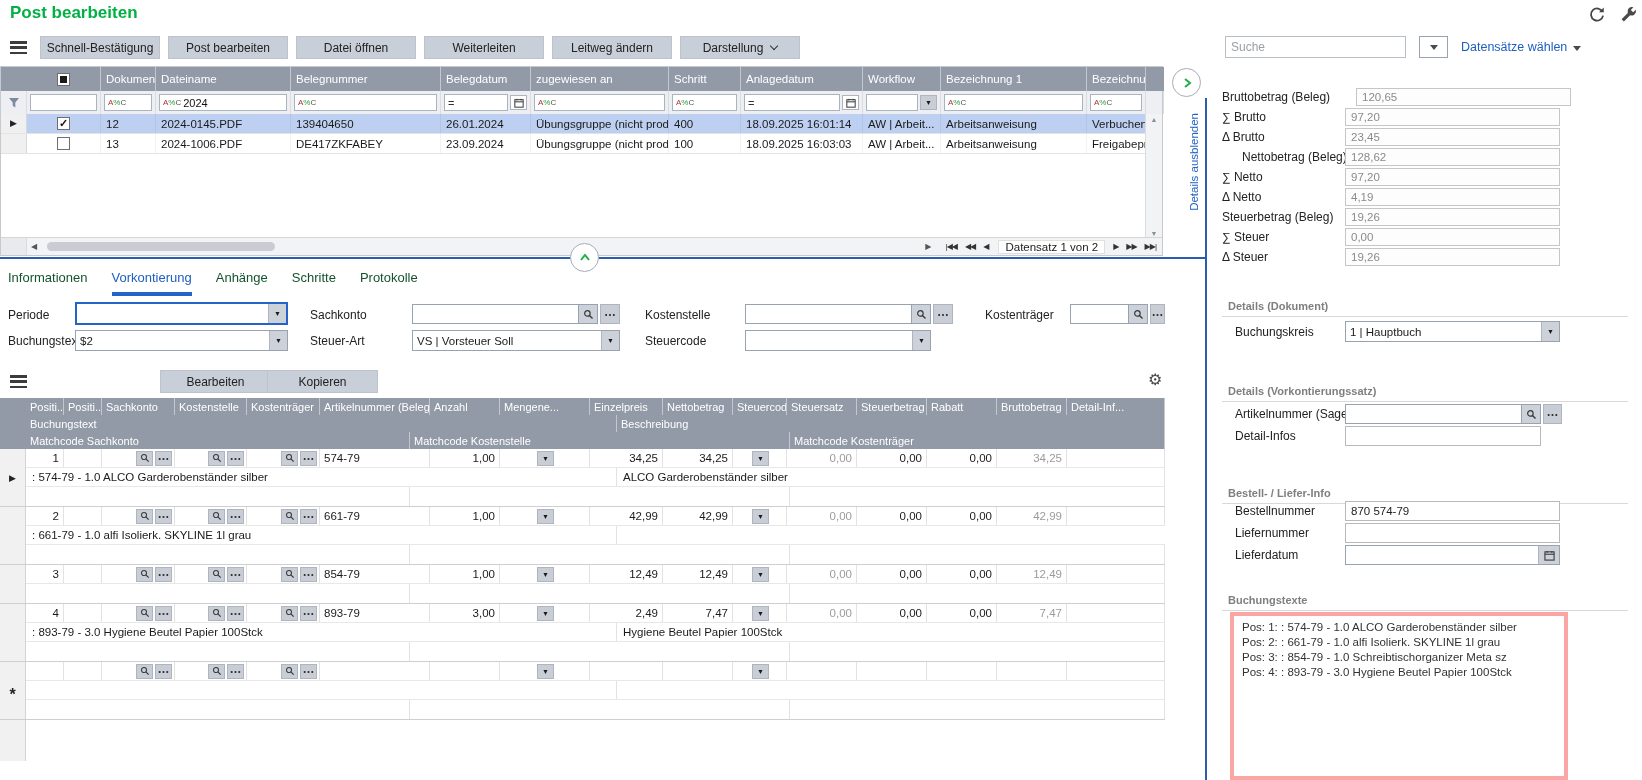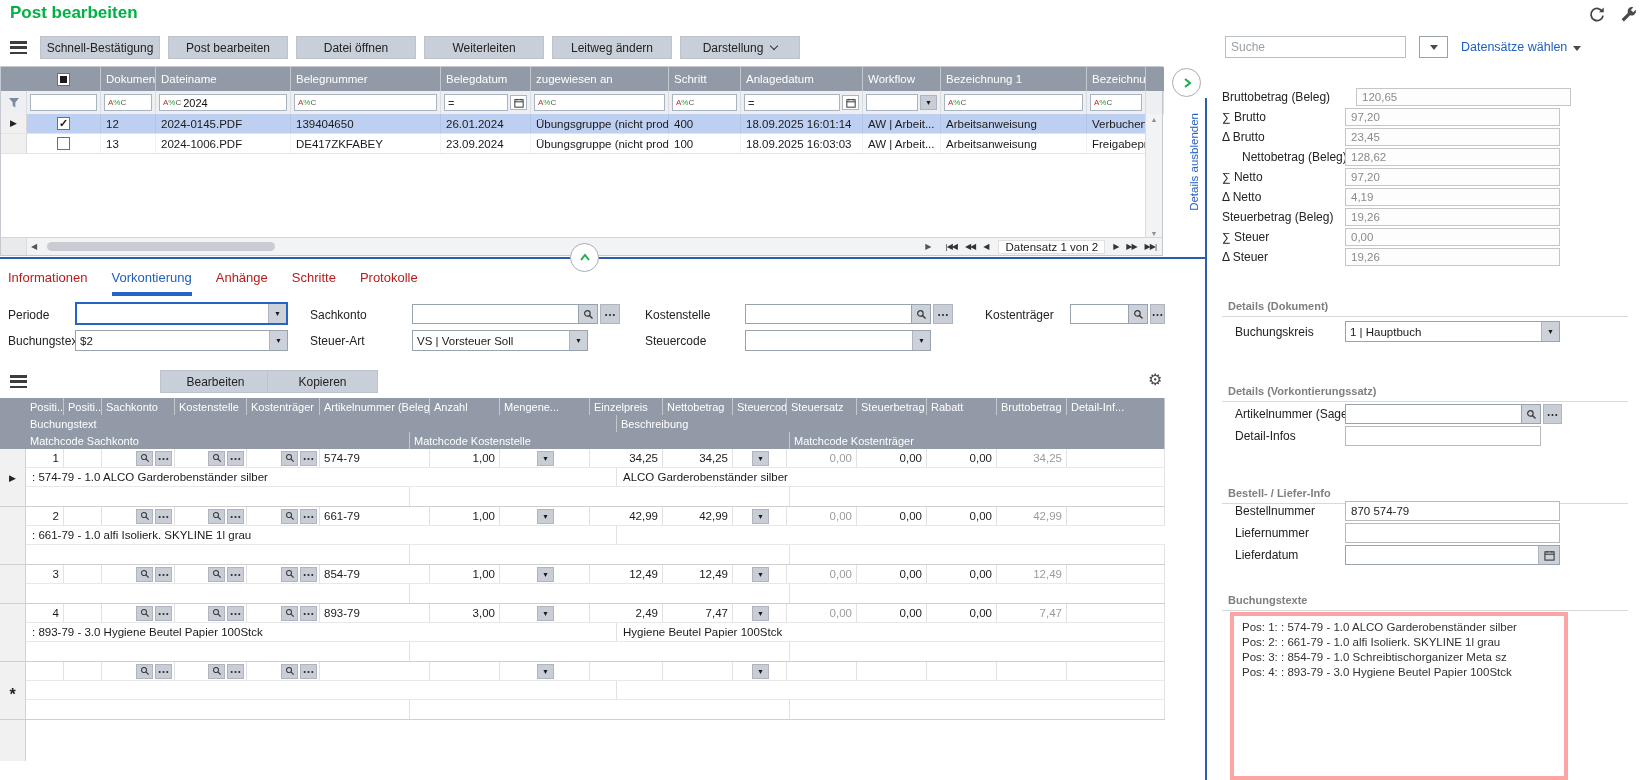--- a/index.html
+++ b/index.html
@@ -58,21 +58,21 @@
 #hs-track{width:880px;height:11px;background:#f2f3f5;position:relative;flex:none}
 #hs-thumb{position:absolute;left:6px;top:1px;width:228px;height:9px;background:#c9ccd2;border-radius:5px;cursor:pointer}
 #tg-pager{flex:1;display:flex;align-items:center;justify-content:flex-end;padding-right:6px}
 .pgi{font-size:8px;color:#333;margin-left:8px;cursor:pointer;letter-spacing:-1px;white-space:nowrap}
 .pg-label{font-size:11.5px;color:#222;margin-left:10px;background:#fff;padding:0 6px;border:1px solid #e0e0e0}
 
 #splitter-line{position:absolute;left:0;top:257px;width:1206px;height:2px;background:#2a5db0}
 .split-circle{position:absolute;width:29px;height:29px;border-radius:50%;background:#fff;border:1.5px solid #a7acb4;display:flex;align-items:center;justify-content:center;cursor:pointer;z-index:5}
 
 #tabs{position:absolute;left:8px;top:270px;display:flex;gap:24px;height:26px}
-.tab{font-size:13px;color:#b91c1c;padding-bottom:6px;cursor:pointer}
+.tab{font-size:13px;color:#14532d;padding-bottom:6px;cursor:pointer}
 .tab.active{color:#1e5fbf;border-bottom:4px solid #2563c4}
 
 .flabel{position:absolute;font-size:12px;color:#222;white-space:nowrap}
 .ddbox{position:absolute;display:flex;align-items:stretch;background:#fff;border:1px solid #98a3ae;height:21px;cursor:pointer}
 .ddbox .val{flex:1;padding-left:4px;font-size:11.5px;display:flex;align-items:center;overflow:hidden;white-space:nowrap}
 .ddbox .ddbtn{width:18px;background:#cdd2da;border-left:1px solid #aeb5c0;display:flex;align-items:center;justify-content:center;flex:none}
 .ddbox.focused{border:2px solid #2563c4;height:23px}
 .lkp{position:absolute;display:flex;align-items:stretch;height:20px}
 .lkp .lin{flex:1;background:#fff;border:1px solid #98a3ae;border-right:none;min-width:0;font-size:11.5px;display:flex;align-items:center;padding-left:4px;overflow:hidden;white-space:nowrap}
 .lkp .magseg{width:20px;background:#cdd2da;border:1px solid #98a3ae;display:flex;align-items:center;justify-content:center;flex:none;cursor:pointer}
@@ -369,21 +369,21 @@
 <div class="fbtn" style="left:1150px;top:304px;width:15px">…</div>
 
 <div class="flabel" style="left:8px;top:334px">Buchungstext</div>
 <div class="ddbox" style="left:75px;top:330px;width:213px">
   <span class="val">$2</span>
   <span class="ddbtn">
       <span class="i-dd">▼</span>
     </span>
 </div>
 <div class="flabel" style="left:310px;top:334px">Steuer-Art</div>
-<div class="ddbox" style="left:412px;top:330px;width:176px">
+<div class="ddbox" style="left:412px;top:330px;width:208px">
   <span class="val">VS | Vorsteuer Soll</span>
   <span class="ddbtn">
       <span class="i-dd">▼</span>
     </span>
 </div>
 <div class="flabel" style="left:645px;top:334px">Steuercode</div>
 <div class="ddbox" style="left:745px;top:330px;width:186px">
   <span class="val"></span>
   <span class="ddbtn">
       <span class="i-dd">▼</span>

